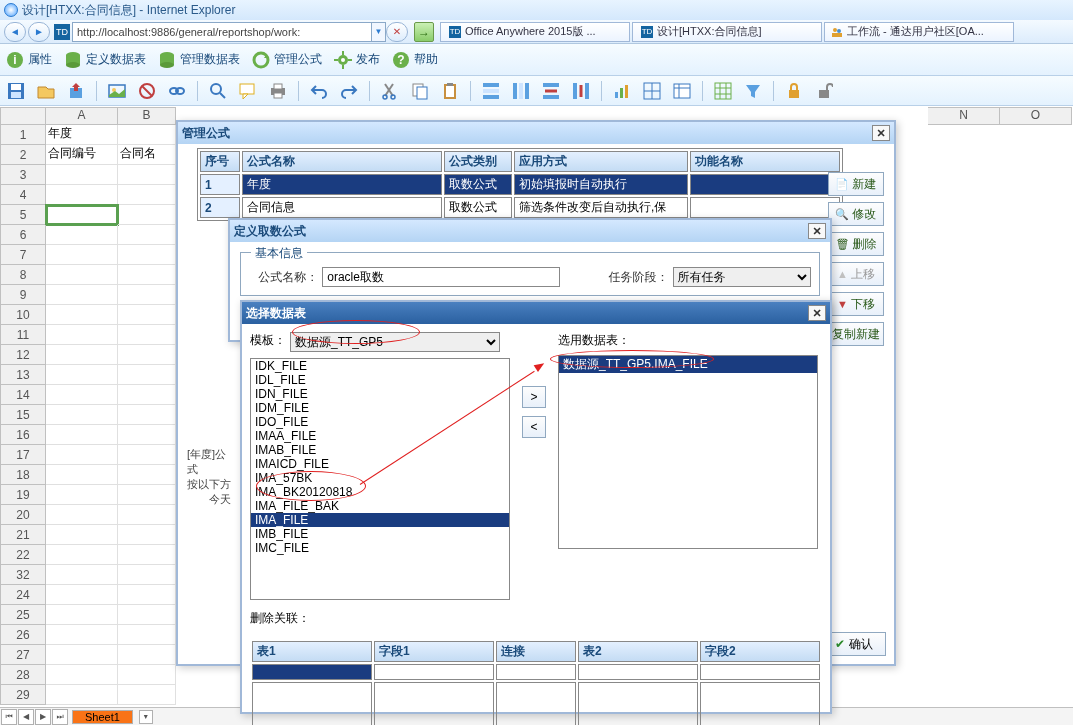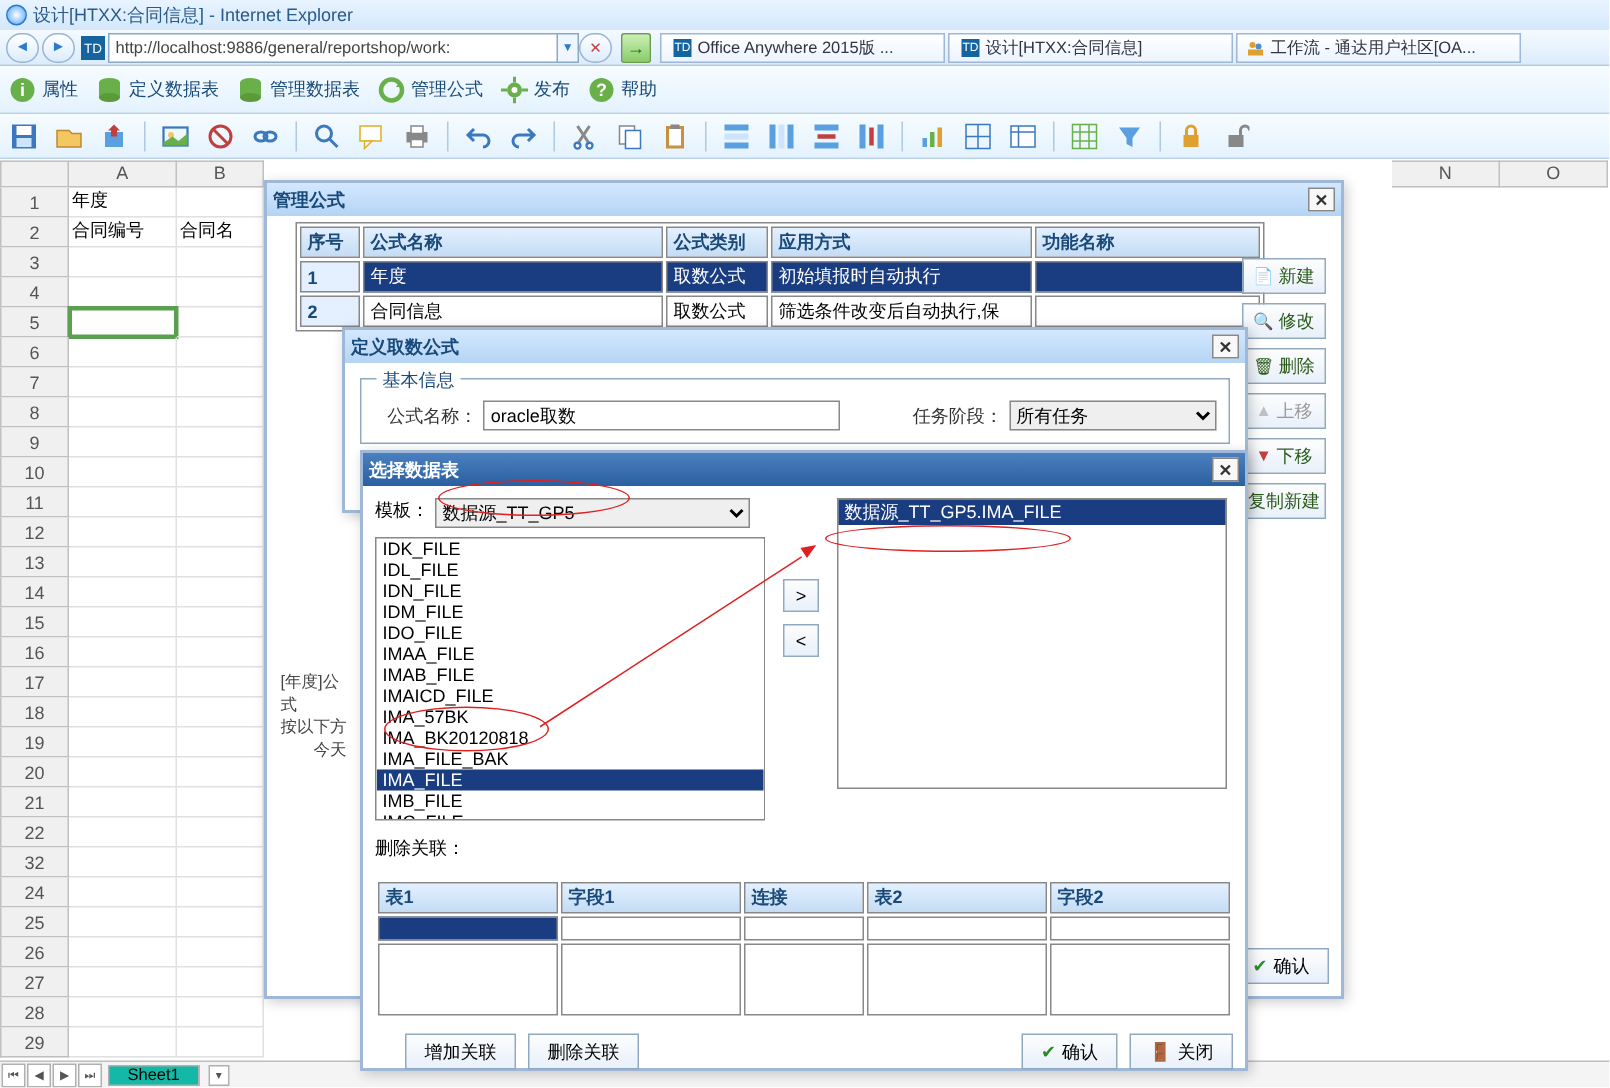--- a/index.html
+++ b/index.html
@@ -34,21 +34,21 @@
 .col-h { border: 1px solid #c0c0c0; border-left: none; background: #f0f0f0; text-align: center; color: #555; }
 .rows { }
 .row { display: flex; height: 20px; }
 .row-h { width: 46px; border: 1px solid #c0c0c0; border-top: none; background: #f0f0f0; text-align: center; color: #555; display: flex; align-items: center; justify-content: center; }
 .cell { border-right: 1px solid #e0e0e0; border-bottom: 1px solid #e0e0e0; padding: 0 2px; overflow: hidden; white-space: nowrap; }
 .cell.active { outline: 3px solid #5aa050; outline-offset: -2px; }
 
 
 .sheet-tabs { position: absolute; left: 0; bottom: 0; right: 0; height: 18px; background: #f4f4f4; display: flex; align-items: center; border-top: 1px solid #c0c0c0; }
 .st-nav { width: 16px; height: 16px; border: 1px solid #b0b0b0; background: #fff; display: flex; align-items: center; justify-content: center; font-size: 8px; color: #555; margin-left: 1px; }
-.st-tab { padding: 0 12px; border: 1px solid #b0b0b0; background: #14b8a6; font-size: 11px; margin-left: 4px; }
+.st-tab { padding: 0 12px; border: 1px solid #b0b0b0; background: #f97316; font-size: 11px; margin-left: 4px; }
 
 
 .dialog { position: absolute; background: #fff; border: 2px solid #a0b8d8; box-shadow: 2px 2px 8px rgba(0,0,0,.2); }
 .dlg-title { height: 22px; background: linear-gradient(#d4e8ff,#b4d4f4); display: flex; align-items: center; justify-content: space-between; padding: 0 4px; font-weight: bold; color: #1a4a7a; }
 .dlg-close { width: 18px; height: 16px; border: 1px solid #888; background: #f8f8f8; font-size: 11px; display: flex; align-items: center; justify-content: center; color: #333; cursor: pointer; }
 .dlg-body { padding: 4px; }
 
 
 .dlg1 { left: 176px; top: 120px; width: 720px; height: 546px; }
 .grid1 { border: 1px solid #888; margin-left: 15px; }
@@ -641,21 +641,21 @@
   </div>
   <div class="dlg-body" style="padding:8px">
     <div style="display:flex;align-items:flex-start;gap:12px">
       <div style="flex:0 0 260px">
         <div style="display:flex;align-items:flex-start;margin-bottom:6px">
           <span>模板：</span>
           <select class="fld-sel" style="width:210px;margin-left:4px">
             <option>数据源_TT_GP5</option>
           </select>
         </div>
-        <div class="list-box" id="opts" style="width:260px;height:189px">
+        <div class="list-box" id="opts" style="width:260px;height:242px">
             <div class="opt">IDK_FILE</div>
             <div class="opt">IDL_FILE</div>
             <div class="opt">IDN_FILE</div>
             <div class="opt">IDM_FILE</div>
             <div class="opt">IDO_FILE</div>
             <div class="opt">IMAA_FILE</div>
             <div class="opt">IMAB_FILE</div>
             <div class="opt">IMAICD_FILE</div>
             <div class="opt">IMA_57BK</div>
             <div class="opt">IMA_BK20120818</div>
@@ -663,20 +663,21 @@
             <div class="opt sel">IMA_FILE</div>
             <div class="opt">IMB_FILE</div>
             <div class="opt">IMC_FILE</div>
           </div>
       </div>
       <div style="display:flex;flex-direction:column;align-items:center;margin-top:50px">
         <div class="move-btn">&gt;</div>
         <div class="move-btn">&lt;</div>
       </div>
       <div style="flex:1">
+        <div style="margin-bottom:6px">选用数据表：</div>
         <div class="sel-list" style="width:260px;height:194px">
           <div class="opt sel">数据源_TT_GP5.IMA_FILE</div>
         </div>
       </div>
     </div>
 
     <div style="margin-top:10px">删除关联：</div>
     <table class="rel-grid" style="width:560px;table-layout:fixed;margin-top:12px">
       <colgroup>
           <col style="width:120px">

